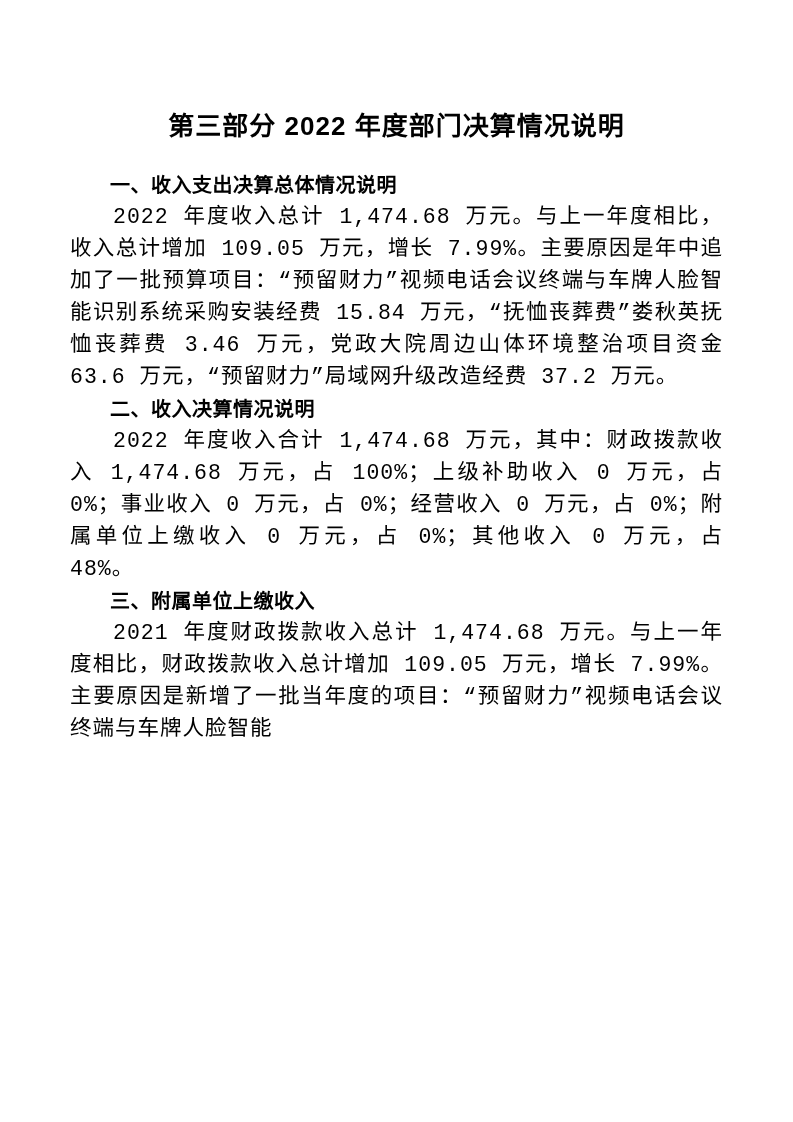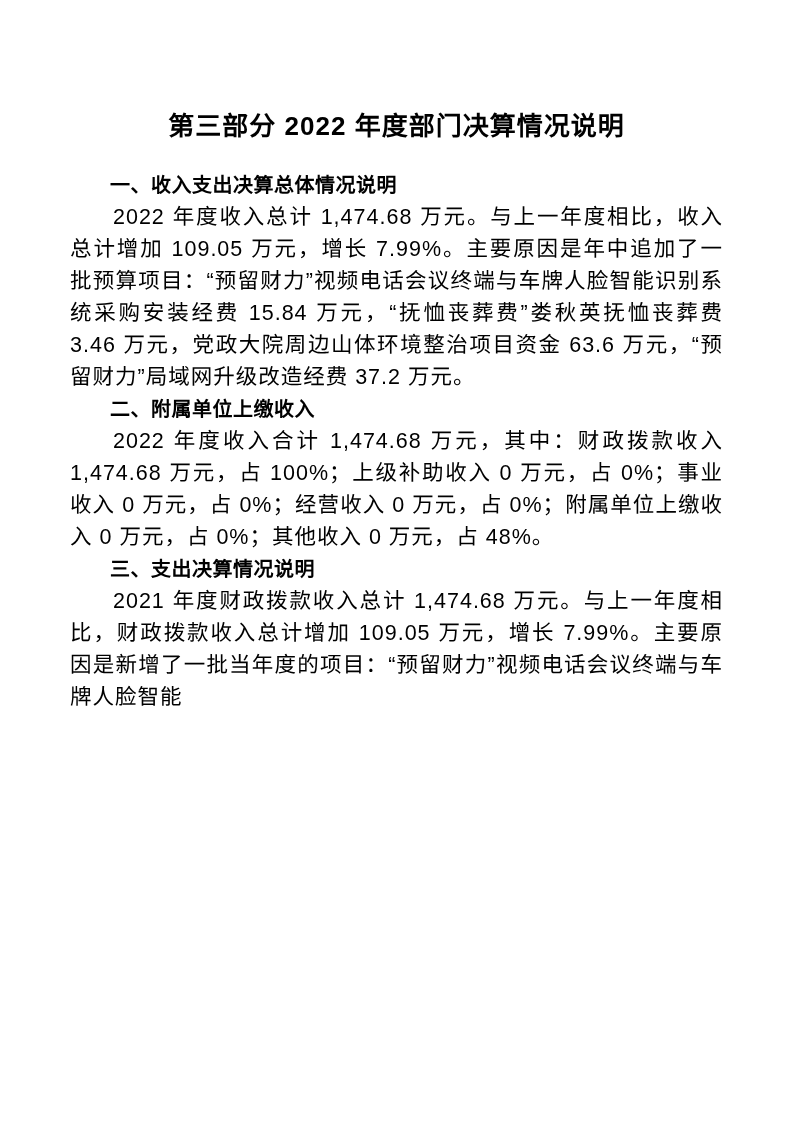--- a/index.html
+++ b/index.html
@@ -31,21 +31,21 @@
   .section-heading {
     font-family: "Liberation Sans", "DejaVu Sans", sans-serif;
     font-weight: bold;
     font-size: 20px;
     line-height: 32px;
     text-indent: 2em;
     margin: 0;
     letter-spacing: 0.5px;
   }
   .para {
-    font-family: Liberation Sans, sans-serif;
+    font-family: Liberation Mono, monospace;
     font-size: 21.5px;
     line-height: 32px;
     text-indent: 2em;
     text-align: justify;
     text-justify: inter-ideograph;
     letter-spacing: 1px;
     margin: 0;
     word-break: break-word;
   }
 </style>
@@ -55,25 +55,25 @@
 <div class="page">
 
   <h1 class="doc-title">第三部分 2022 年度部门决算情况说明</h1>
 
   <section>
     <h2 class="section-heading">一、收入支出决算总体情况说明</h2>
     <p class="para">2022 年度收入总计 1,474.68 万元。与上一年度相比，收入总计增加 109.05 万元，增长 7.99%。主要原因是年中追加了一批预算项目：“预留财力”视频电话会议终端与车牌人脸智能识别系统采购安装经费 15.84 万元，“抚恤丧葬费”娄秋英抚恤丧葬费 3.46 万元，党政大院周边山体环境整治项目资金 63.6 万元，“预留财力”局域网升级改造经费 37.2 万元。</p>
   </section>
 
   <section>
-    <h2 class="section-heading">二、附属单位上缴收入</h2>
+    <h2 class="section-heading">二、收入决算情况说明</h2>
     <p class="para">2022 年度收入合计 1,474.68 万元，其中：财政拨款收入 1,474.68 万元，占 100%；上级补助收入 0 万元，占 0%；事业收入 0 万元，占 0%；经营收入 0 万元，占 0%；附属单位上缴收入 0 万元，占 0%；其他收入 0 万元，占 48%。</p>
   </section>
 
   <section>
-    <h2 class="section-heading">三、支出决算情况说明</h2>
+    <h2 class="section-heading">三、附属单位上缴收入</h2>
   </section>
 
   <section>
     <p class="para">2021 年度财政拨款收入总计 1,474.68 万元。与上一年度相比，财政拨款收入总计增加 109.05 万元，增长 7.99%。主要原因是新增了一批当年度的项目：“预留财力”视频电话会议终端与车牌人脸智能</p>
   </section>
 
 </div>
 
 </body></html>

